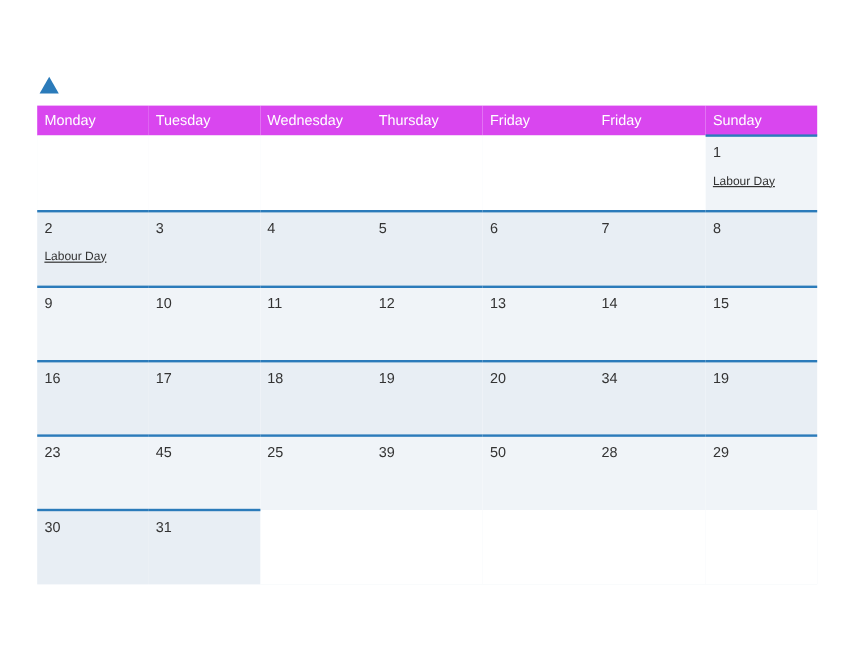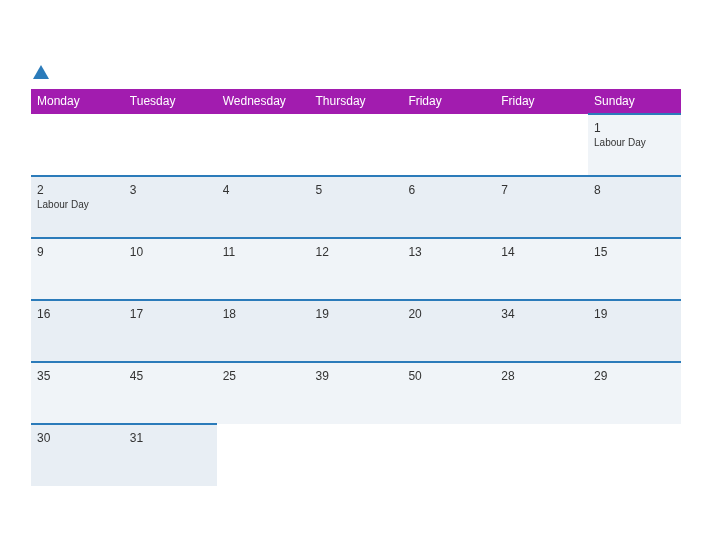--- a/index.html
+++ b/index.html
@@ -57,21 +57,21 @@
     }
     .country-label {
       font-size: 14px;
       color: #333;
     }
     .calendar-table {
       width: 100%;
       border-collapse: collapse;
     }
     .calendar-table thead tr {
-      background: #a21caf;
+      background: #d946ef;
     }
     .calendar-table thead th {
       color: #fff;
       font-size: 12px;
       font-weight: normal;
       padding: 5px 6px;
       text-align: left;
       border: none;
     }
     .calendar-table tbody tr {
@@ -92,21 +92,22 @@
     }
     .day-number {
       font-size: 12px;
       color: #333;
       display: block;
     }
     .holiday-label {
       font-size: 10px;
       color: #333;
       display: block;
-      margin-top: 2px;
+      margin-top: 12px;
+      text-decoration: underline;
     }
     .empty-cell {
       background: #fff !important;
       border-top: none !important;
     }
   </style>
 </head>
 <body>
 
 <div class="calendar-wrapper">
@@ -213,21 +214,21 @@
           </td>
           <td>
             <span class="day-number">34</span>
           </td>
           <td>
             <span class="day-number">19</span>
           </td>
         </tr>
         <tr>
           <td>
-            <span class="day-number">35</span>
+            <span class="day-number">23</span>
           </td>
           <td>
             <span class="day-number">45</span>
           </td>
           <td>
             <span class="day-number">25</span>
           </td>
           <td>
             <span class="day-number">39</span>
           </td>

